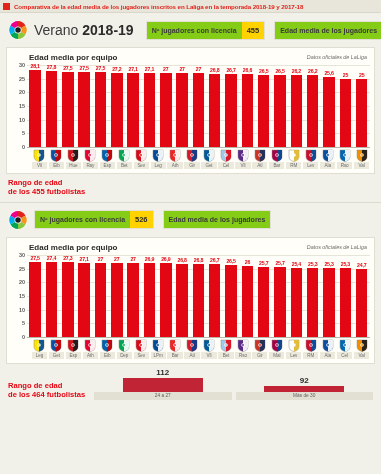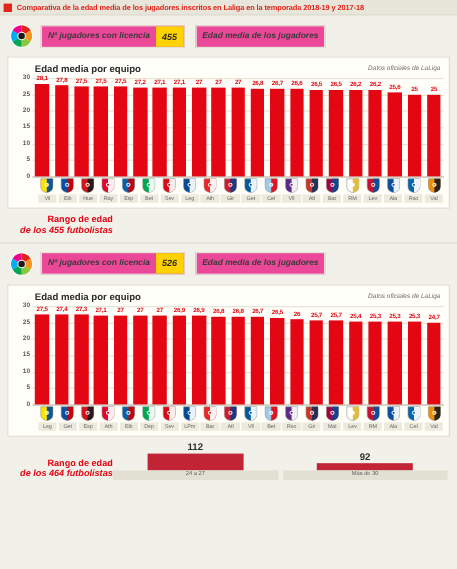--- a/index.html
+++ b/index.html
@@ -31,22 +31,22 @@
   }
   .laliga-logo{
     width:20px;height:20px;flex:0 0 auto;position:relative;margin-right:6px;
   }
   .laliga-logo svg{display:block;}
   .season{
     font-size:14px;color:#3a3a3a;font-weight:normal;white-space:nowrap;margin-right:12px;
   }
   .season b{font-weight:bold;color:#2b2b2b;}
   .kpi{
-    display:flex;align-items:stretch;background:#ec4899;border:1px solid #e3e1d6;
-    height:17px;margin-right:9px;font-style:italic;
+    display:flex;align-items:stretch;background:#84cc16;border:1px solid #e3e1d6;
+    height:17px;margin-right:9px;
   }
   .kpi-label{
     font-size:7px;font-weight:bold;color:#3a3a3a;padding:0 5px;
     display:flex;align-items:center;white-space:nowrap;
   }
   .kpi-value{
     background:#ffd200;font-size:7.5px;font-weight:bold;color:#2b2b2b;
     padding:0 5px;display:flex;align-items:center;white-space:nowrap;
   }
 
@@ -91,23 +91,23 @@
   }
   .crestcell{flex:1 1 0;display:flex;flex-direction:column;align-items:center;}
   .crest{width:12px;height:13px;margin:1px 0 1px 0;}
   .teamlabel{
     font-size:4.6px;color:#6b6b6b;background:#eceadd;width:90%;text-align:center;
     padding:1px 0;box-sizing:border-box;letter-spacing:-0.1px;
   }
 
   
   .rango{display:flex;align-items:flex-end;padding:4px 8px 5px 8px;box-sizing:border-box;}
-  .rango-title{width:86px;flex:0 0 auto;line-height:1.25;text-align:right;}
+  .rango-title{width:86px;flex:0 0 auto;line-height:1.25;}
   .rango-title .l1{font-size:7.6px;font-weight:bold;color:#e30613;}
-  .rango-title .l2{font-size:7.6px;font-weight:bold;color:#e30613;font-style:italic;}
+  .rango-title .l2{font-size:7.6px;font-weight:bold;color:#e30613;}
   .rango-bars{flex:1 1 auto;display:flex;align-items:flex-end;gap:4px;}
   .rb{flex:1 1 0;display:flex;flex-direction:column;align-items:center;}
   .rb-num{font-size:8px;font-weight:bold;color:#2b2b2b;margin-bottom:1px;}
   .rb-bar{width:58%;background:#c02435;}
   .rb-cap{
     width:100%;background:#e2e0d3;color:#5d5d5d;font-size:4.8px;text-align:center;
     padding:1.5px 0;box-sizing:border-box;
   }
   .divider{height:1px;background:#dcdacd;margin:0;}
 </style>
@@ -130,20 +130,21 @@
           <path d="M20 20 L20 2 A18 18 0 0 1 35 11 Z" fill="#e2231a"></path>
           <path d="M20 20 L35 11 A18 18 0 0 1 35 29 Z" fill="#f7941e"></path>
           <path d="M20 20 L35 29 A18 18 0 0 1 20 38 Z" fill="#8dc63f"></path>
           <path d="M20 20 L20 38 A18 18 0 0 1 5 29 Z" fill="#00a651"></path>
           <path d="M20 20 L5 29 A18 18 0 0 1 5 11 Z" fill="#00aeef"></path>
           <path d="M20 20 L5 11 A18 18 0 0 1 20 2 Z" fill="#ec008c"></path>
           <circle cx="20" cy="20" r="7" fill="#ffffff"></circle>
           <circle cx="20" cy="20" r="5.5" fill="#1b1b1b"></circle>
         </svg>
       </span>
+      <span class="season"><span>Verano </span><b>2018-19</b></span>
       <span class="kpi">
         <span class="kpi-label">Nº jugadores con licencia</span>
         <span class="kpi-value">455</span>
       </span>
       <span class="kpi">
         <span class="kpi-label">Edad media de los jugadores</span>
 
       </span>
     </div>
 

